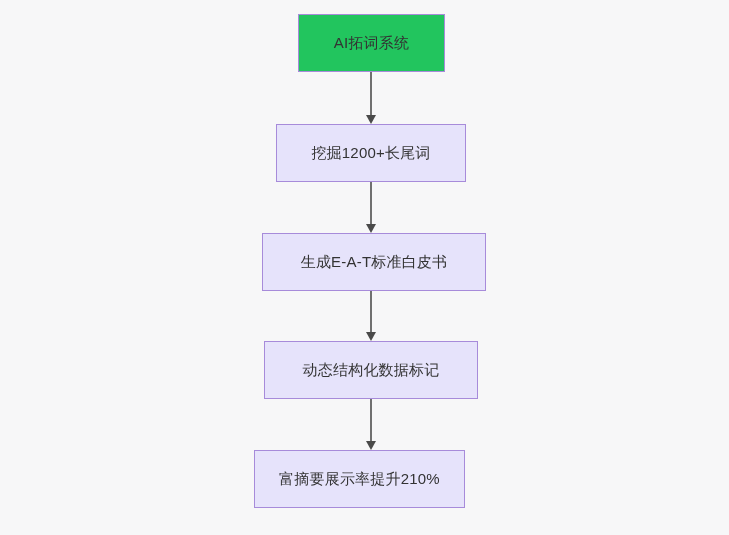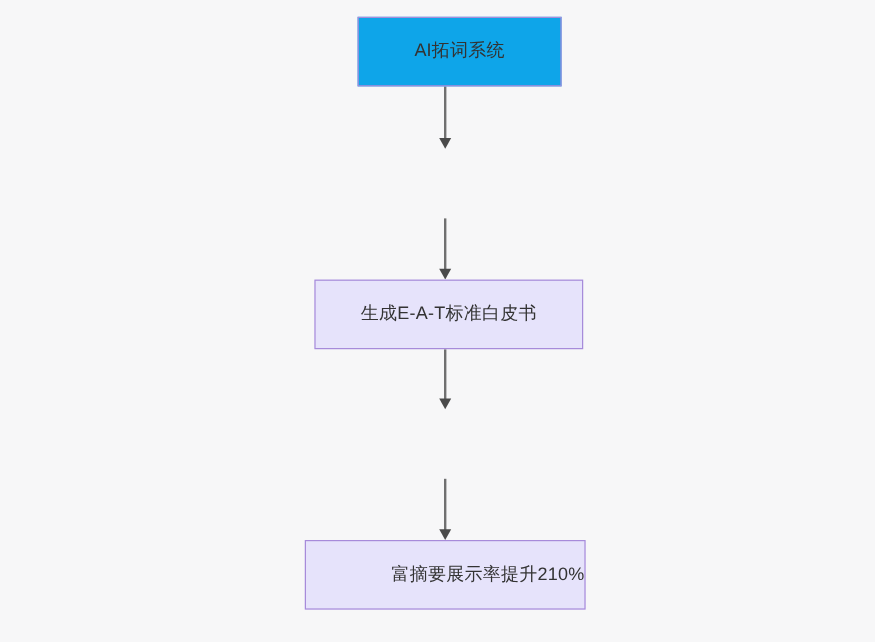--- a/index.html
+++ b/index.html
@@ -83,22 +83,28 @@
       <div class="edge-arrow" style="border-top-color: rgb(74, 74, 74);"></div>
     </div>
     <div class="edge" style="left: 361px; top: 291px; width: 20px; height: 50px;">
       <div class="edge-line" style="height: 42px; background: rgb(112, 112, 112);"></div>
       <div class="edge-arrow" style="border-top-color: rgb(74, 74, 74);"></div>
     </div>
     <div class="edge" style="left: 361px; top: 399px; width: 20px; height: 51px;">
       <div class="edge-line" style="height: 43px; background: rgb(112, 112, 112);"></div>
       <div class="edge-arrow" style="border-top-color: rgb(74, 74, 74);"></div>
     </div>
-    <div class="node" style="left: 298px; top: 14px; width: 170px; height: 58px; background: #0ea5e9; border-color: rgb(167, 139, 218); color: rgb(51, 51, 51);">
+    <div class="node" style="left: 298px; top: 14px; width: 147px; height: 58px; background: #22c55e; border-color: rgb(167, 139, 218); color: rgb(51, 51, 51);">
       <span class="node-label">AI拓词系统</span>
+    </div>
+    <div class="node" style="left: 276px; top: 124px; width: 190px; height: 58px; background: rgb(230, 227, 251); border-color: rgb(167, 139, 218); color: rgb(51, 51, 51);">
+      <span class="node-label">挖掘1200+长尾词</span>
     </div>
     <div class="node" style="left: 262px; top: 233px; width: 224px; height: 58px; background: rgb(230, 227, 251); border-color: rgb(167, 139, 218); color: rgb(51, 51, 51);">
       <span class="node-label">生成E-A-T标准白皮书</span>
     </div>
-    <div class="node" style="left: 254px; top: 450px; width: 234px; height: 58px; background: rgb(230, 227, 251); border-color: rgb(167, 139, 218); color: rgb(51, 51, 51); justify-content: flex-end;">
+    <div class="node" style="left: 264px; top: 341px; width: 214px; height: 58px; background: rgb(230, 227, 251); border-color: rgb(167, 139, 218); color: rgb(51, 51, 51);">
+      <span class="node-label">动态结构化数据标记</span>
+    </div>
+    <div class="node" style="left: 254px; top: 450px; width: 211px; height: 58px; background: rgb(230, 227, 251); border-color: rgb(167, 139, 218); color: rgb(51, 51, 51);">
       <span class="node-label">富摘要展示率提升210%</span>
     </div>
   </div>
 
 </body></html>

